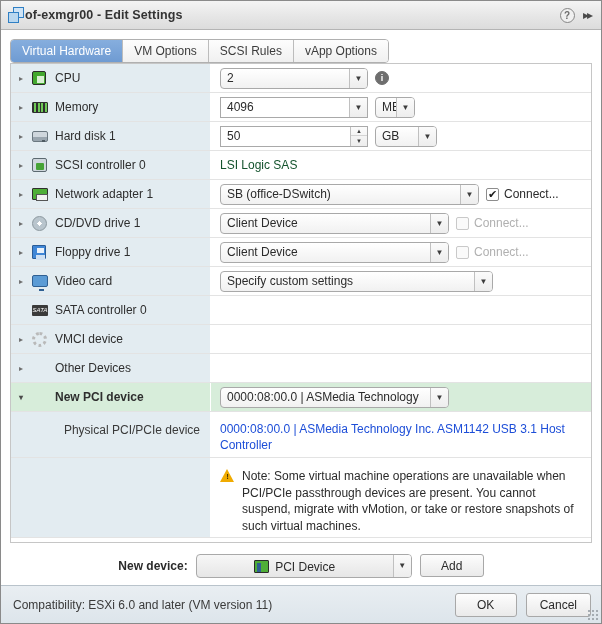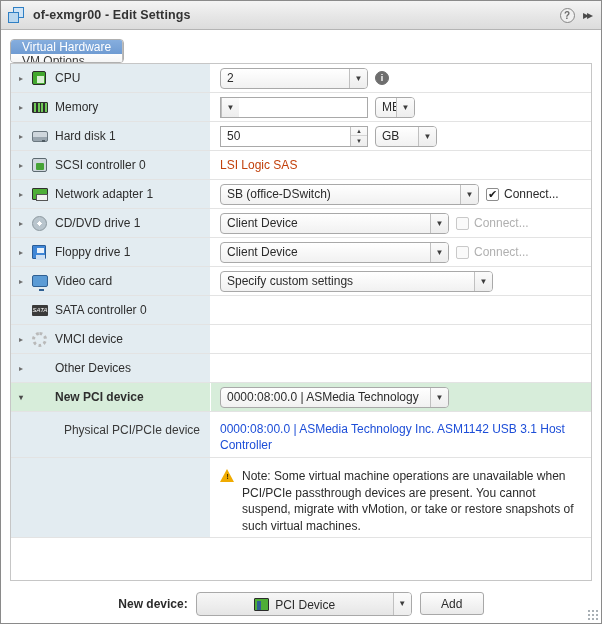--- a/index.html
+++ b/index.html
@@ -32,21 +32,20 @@
     padding: 0 4px 0 7px;
   }
   .vm-icon { width: 17px; height: 17px; position: relative; flex: 0 0 17px; }
   .vm-icon i {
     position: absolute; display: block;
     border: 1.5px solid #2f7fc4; background: #b9d7ef;
   }
   .vm-icon i.b { left: 5px; top: 0px; width: 11px; height: 11px; background:#cfe4f6;}
   .vm-icon i.f { left: 0px; top: 5px; width: 11px; height: 11px; }
   #title-text {
-    margin-left: 8px;
     font-size: 12.5px;
     font-weight: bold;
     color: #333;
     letter-spacing: 0.1px;
   }
   #titlebar .spacer { flex: 1 1 auto; }
   .tb-btn {
     width: 20px; height: 20px;
     display: flex; align-items: center; justify-content: center;
     color: #6a6a6a;
@@ -71,21 +70,20 @@
     padding: 0 0 0 9px;
     position: relative;
   }
   .tabs-wrap {
     display: flex;
     border: 1px solid #b0b0b0;
     border-radius: 4px;
     overflow: hidden;
     background: #fff;
     height: 24px;
-    flex-direction: column;
   }
   .tab {
     padding: 0 11px;
     height: 100%;
     display: flex; align-items: center;
     font-size: 12px;
     color: #3c3c3c;
     background: linear-gradient(to bottom,#fdfdfd,#f0f0f0);
     border-right: 1px solid #bcbcbc;
     cursor: pointer;
@@ -212,21 +210,21 @@
     display: flex; flex-direction: column;
     background: linear-gradient(to bottom,#fbfbfb,#ededed);
   }
   .spin span {
     flex: 1 1 50%;
     display: flex; align-items: center; justify-content: center;
     font-size: 6px; color: #3c3c3c; cursor: pointer;
   }
   .spin span:first-child { border-bottom: 1px solid #d4d4d4; }
 
-  .plaintext { font-size: 12px; color: #c2410c; }
+  .plaintext { font-size: 12px; color: #14532d; }
 
   .chk-wrap { display: flex; align-items: center; gap: 5px; }
   .chk {
     width: 13px; height: 13px;
     border: 1px solid #8d8d8d;
     background: #ffffff;
     border-radius: 2px;
     display: flex; align-items: center; justify-content: center;
     font-size: 11px; line-height: 1; color: #1b1b1b;
     cursor: pointer;
@@ -360,20 +358,21 @@
     <div class="row">
       <div class="cell-l">
         <span class="twisty">▸</span>
         <span class="dev-ico">
             <i class="ic-mem" style="position:absolute;display:block;"></i>
           </span>
         <span class="dev-label">Memory</span>
       </div>
       <div class="cell-r">
         <div class="textbox" style="width:148px">
+          <span class="txt">4096</span>
           <span class="arw">▼</span>
         </div>
         <div class="combo" style="width:40px">
           <span class="txt">MB</span>
           <span class="arw">▼</span>
         </div>
       </div>
     </div>
 
     <div class="row">
@@ -567,15 +566,21 @@
         <span class="dev-ico" style="width:15px;flex:0 0 15px;margin-right:0;">
             <i class="ic-pcislot" style="position:absolute;display:block;"></i>
           </span>
         <span>PCI Device</span>
       </span>
       <span class="arw">▼</span>
     </div>
     <div class="btn">Add</div>
   </div>
 
+  <div id="footer">
+    <span id="compat">Compatibility: ESXi 6.0 and later (VM version 11)</span>
+    <span class="spacer"></span>
+    <div class="btn foot">OK</div>
+    <div class="btn foot">Cancel</div>
+  </div>
 
   <div id="resize-grip"></div>
 </div>
 
 </body></html>

